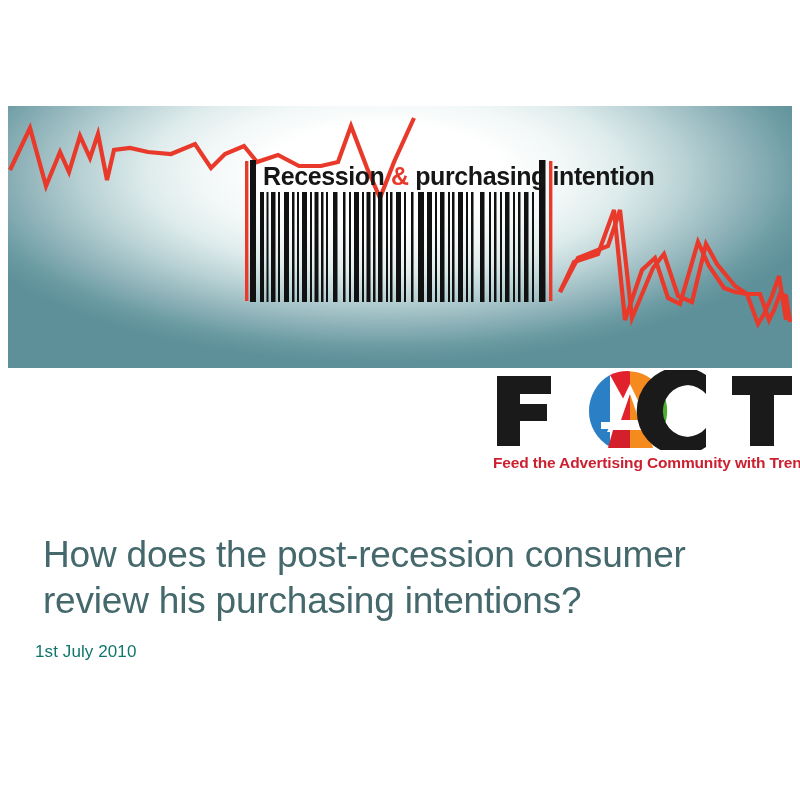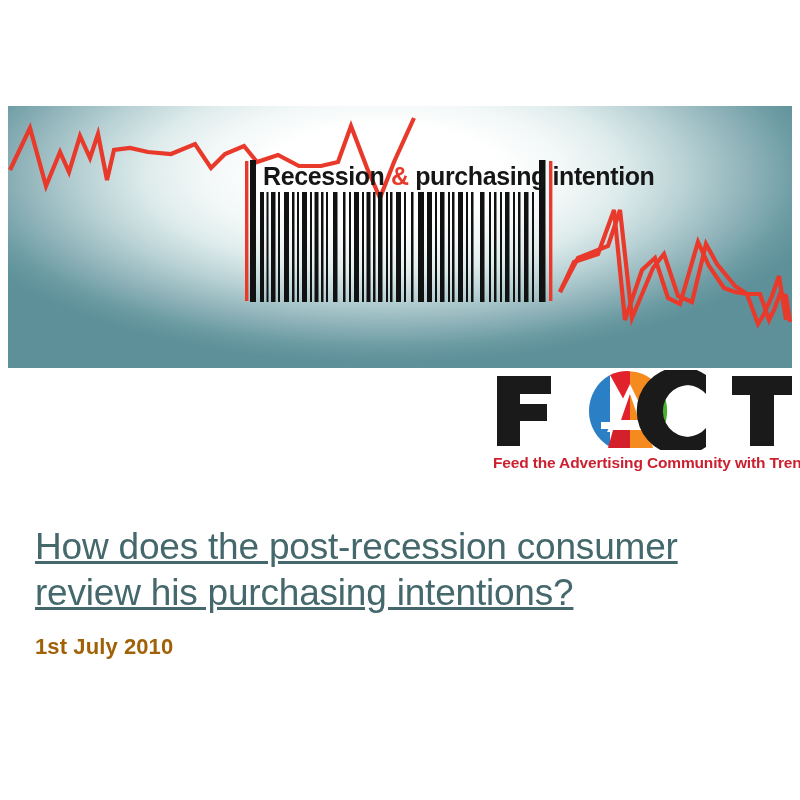--- a/index.html
+++ b/index.html
@@ -72,30 +72,29 @@
     top: 524px;
     width: 730px;
   }
   #deck-title {
     font-family: "Liberation Sans", sans-serif;
     font-size: 37px;
     line-height: 46px;
     font-weight: 400;
     color: #44686b;
     letter-spacing: -0.2px;
-    margin: 0;
+    margin: 8px;
     white-space: pre-line;
-    text-decoration: underline;
   }
   #deck-date {
     margin-top: 18px;
     font-family: "Liberation Sans", sans-serif;
-    font-size: 22px;
-    font-weight: 700;
-    color: #a16207;
+    font-size: 17px;
+    font-weight: 400;
+    color: #0f766e;
     letter-spacing: 0.1px;
   }
 </style>
 </head>
 <body>
 
 <div id="hero-banner">
   <svg viewBox="0 0 784 262" preserveAspectRatio="none">
 
     <g>

